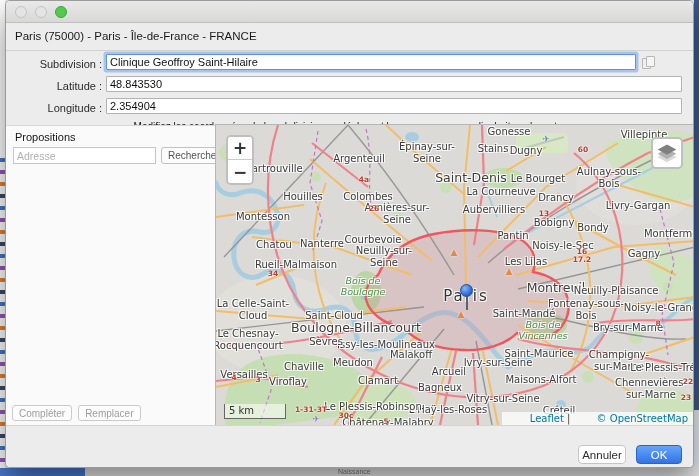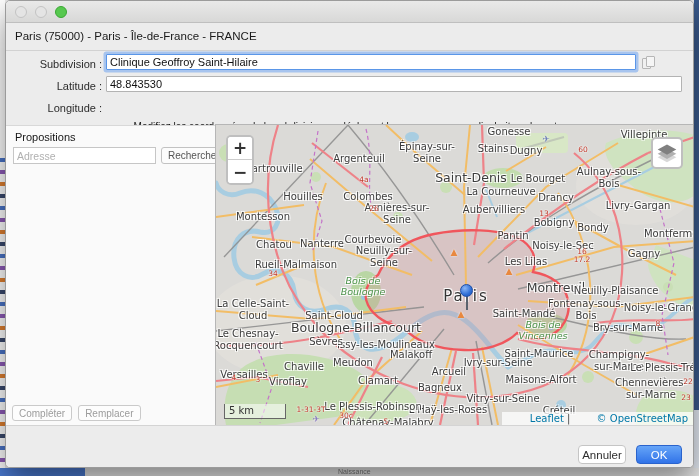--- a/index.html
+++ b/index.html
@@ -63,21 +63,21 @@
          font-family:"DejaVu Sans", sans-serif; overflow:hidden; }
   .map svg.canvas { position:absolute; left:0; top:0; z-index:1; }
   .town-layer { position:absolute; left:0; top:0; width:479px; height:300px; z-index:2; pointer-events:none; }
   .town { position:absolute; transform:translate(-50%,-50%); font-size:10px; color:#3c3c3c;
           white-space:pre; text-align:center; line-height:1.15;
           text-shadow:-1px -1px 0 rgba(255,255,255,.85),1px -1px 0 rgba(255,255,255,.85),
                       -1px 1px 0 rgba(255,255,255,.85),1px 1px 0 rgba(255,255,255,.85); }
   .town.s2 { font-size:12.5px; }
   .town.s3 { font-size:15px; letter-spacing:2px; color:#343434; }
   .town.forest { font-style:italic; color:#4e944e; font-size:9.5px; }
-  .shield { position:absolute; transform:translate(-50%,-50%); font-size:7.5px; font-weight:400;
+  .shield { position:absolute; transform:translate(-50%,-50%); font-size:7.5px; font-weight:700;
             text-shadow:0 0 2px #fff,0 0 2px #fff; }
   .sym { position:absolute; transform:translate(-50%,-50%); font-size:9px;
          text-shadow:0 0 2px #fff; }
   .marker { position:absolute; z-index:3; left:0; top:0; width:0; height:0; }
   .marker .stem { position:absolute; left:250px; top:170px; width:2px; height:15px; background:#5a626d; }
   .marker .ball { position:absolute; left:244px; top:159px; width:13px; height:13px; border-radius:50%;
                   background:radial-gradient(circle at 35% 30%, #8ab6f6, #2f6fd6 60%, #1c4fae);
                   border:1px solid #1d4fa8; }
   .zoomctl { position:absolute; z-index:4; left:10px; top:10px; width:28px; background:#fff;
              border:2px solid rgba(0,0,0,.25); border-radius:5px; overflow:hidden; }
@@ -139,20 +139,21 @@
             <span class="b"></span>
             <span class="f"></span>
           </span>
       </div>
       <div class="frow">
         <span class="flabel">Latitude :</span>
         <input class="finput wide" type="text" value="48.843530" style="">
       </div>
       <div class="frow">
         <span class="flabel">Longitude :</span>
+        <input class="finput wide" type="text" value="2.354904" style="">
       </div>
       <div class="hint">Modifiez les coordonnées de la subdivision en déplaçant le marqueur ou par clic droit sur la carte.</div>
     </div>
 
     <div class="content">
 
       <div class="left-panel">
         <div class="prop-title">Propositions</div>
         <div class="searchrow">
           <input class="adr-input" type="text" placeholder="Adresse" style="">

